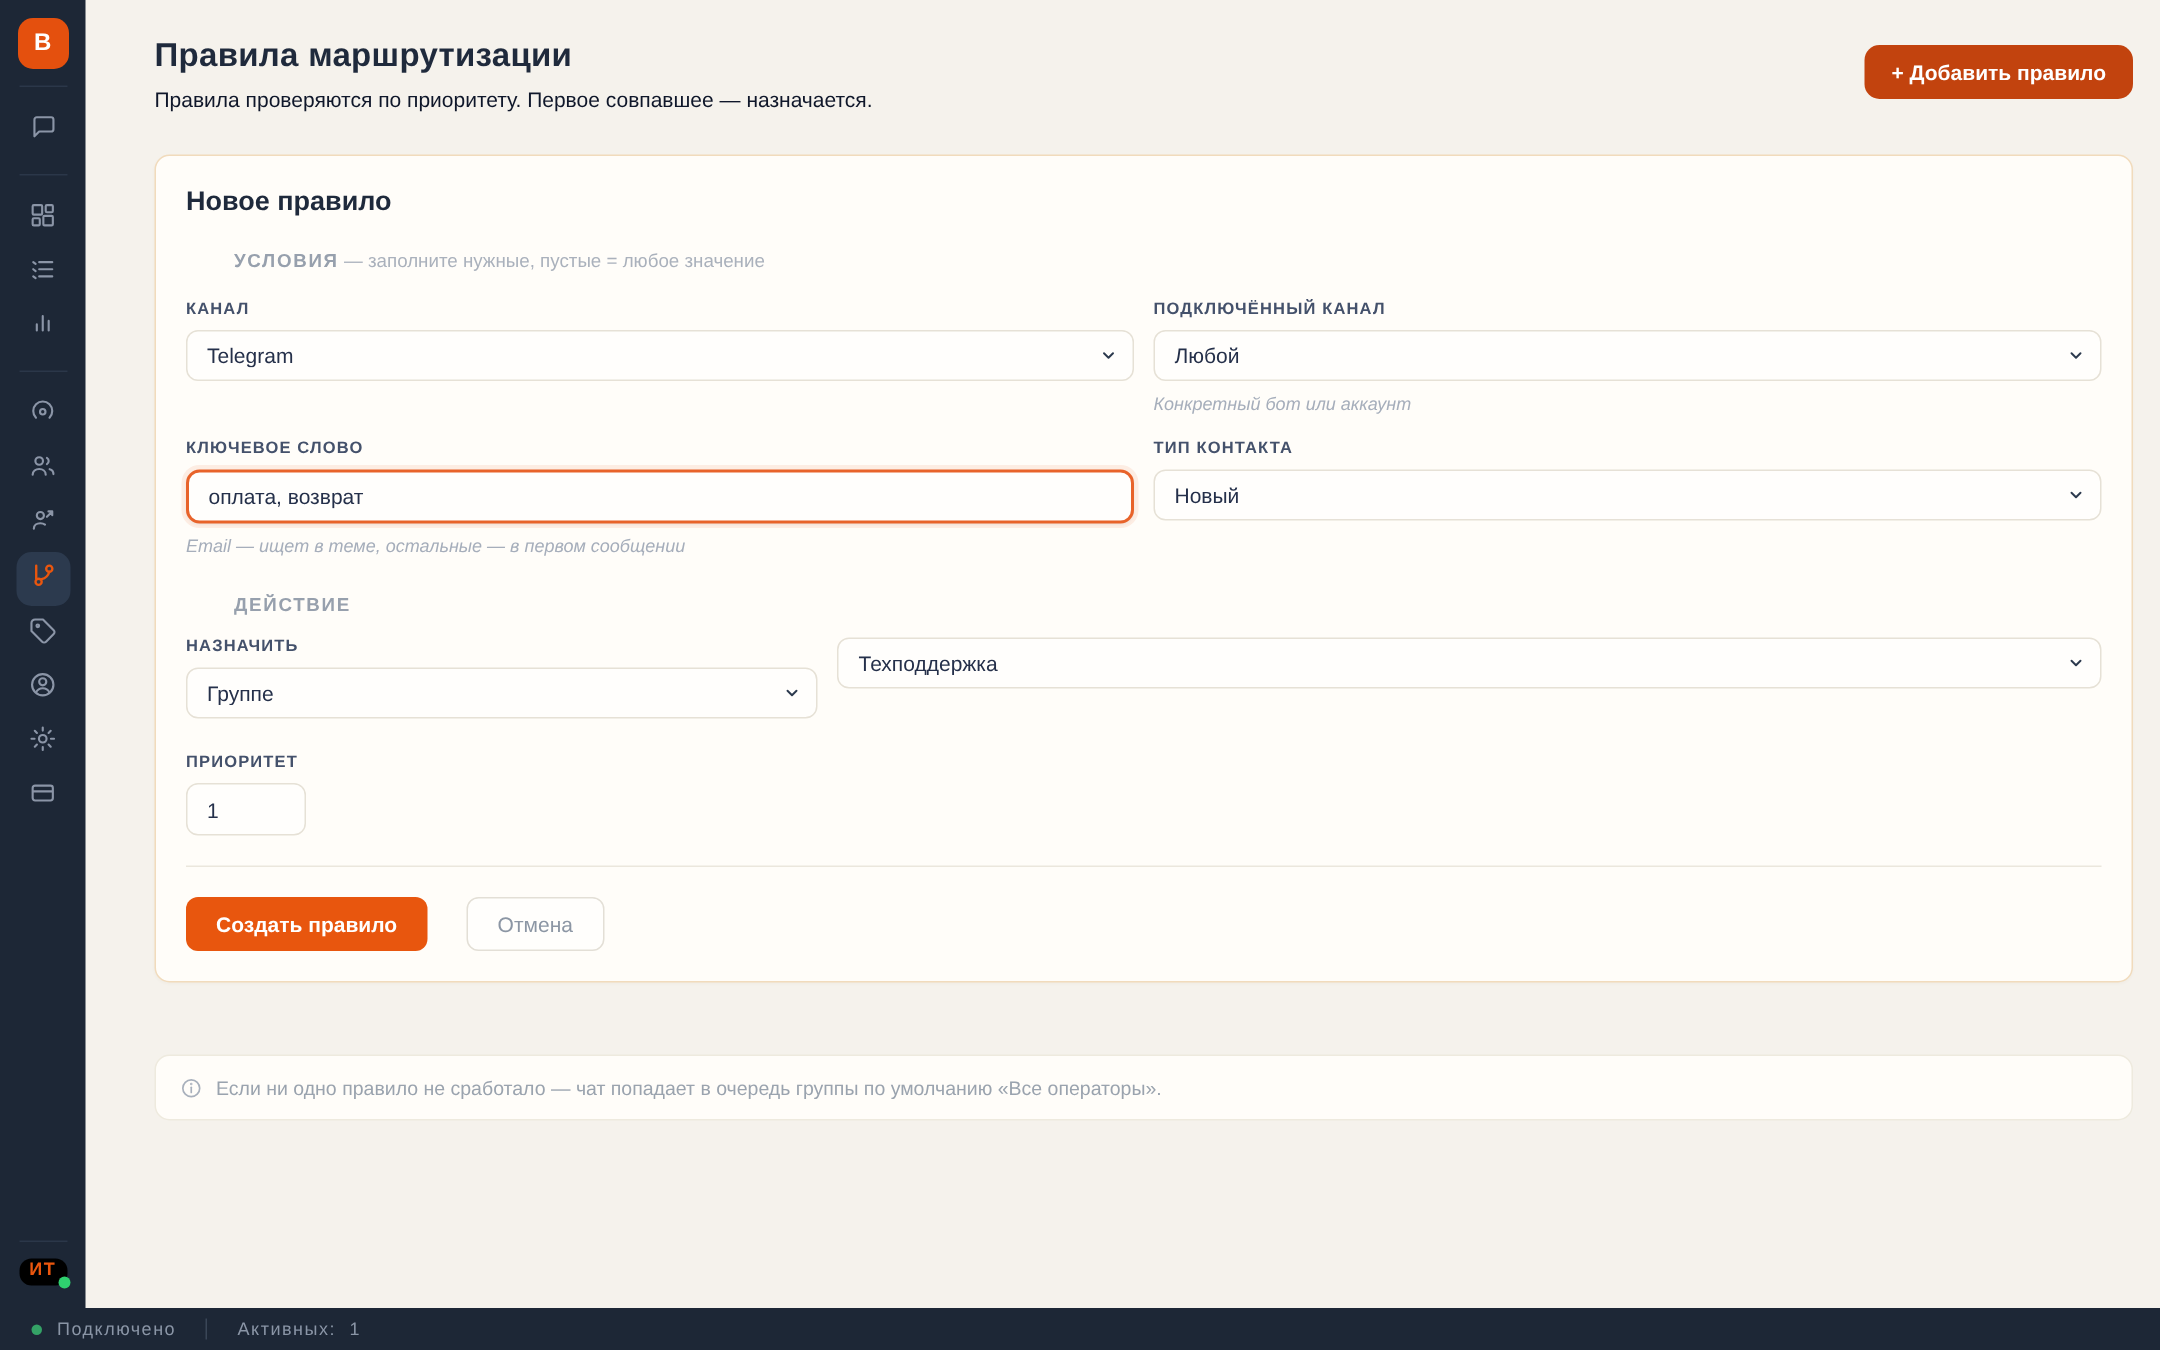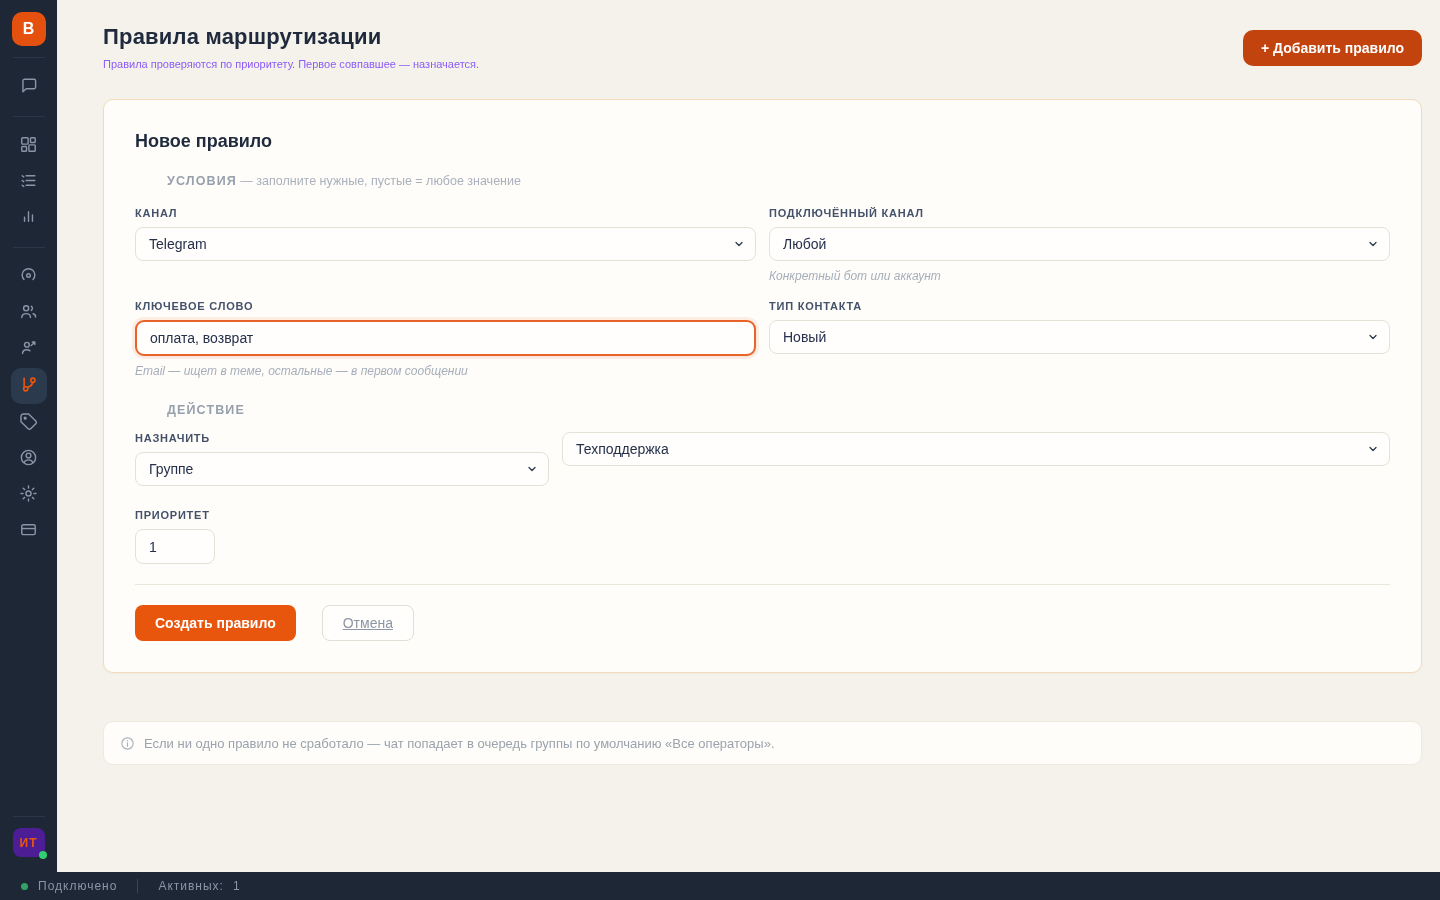--- a/index.html
+++ b/index.html
@@ -21,23 +21,23 @@
   }
   .side-divider { width:32px; height:1px; background:#2b3749; margin:11px 0; }
   .nav-icon {
     width:36px; height:34px; display:flex; align-items:center; justify-content:center;
     color:#8b95a7; cursor:pointer; border-radius:10px; margin:1px 0;
   }
   .nav-icon svg { width:19px; height:19px; }
   .nav-icon.active { background:#2c3a4e; color:#ea560e; height:36px; width:36px; }
   .side-spacer { flex:1; }
   .ws-badge {
-    position:relative; width:32px; height:29px; margin-bottom:15px; border-radius:8px;
-    background:#4c1d95; color:#ea560e; font-size:12px; font-weight:700; letter-spacing:1px;
-    display:flex; align-items:center; justify-content:center; cursor:pointer;
+    position:relative; width:32px; height:18px; margin-bottom:15px; border-radius:8px;
+    background:#000000; color:#ea560e; font-size:12px; font-weight:700; letter-spacing:1px;
+    display:flex; align-items:flex-start; justify-content:center; cursor:pointer;
   }
   .ws-dot {
     position:absolute; right:-2px; bottom:-2px; width:8px; height:8px;
     border-radius:50%; background:#2fd06f;
   }
 
   
   .statusbar {
     position:absolute; left:0; bottom:0; width:1440px; height:28px;
     background:#1d2736; display:flex; align-items:center;
@@ -45,31 +45,31 @@
     font-size:12px; color:#8a95a6; letter-spacing:1px; padding-left:21px;
   }
   .conn-dot { width:7px; height:7px; border-radius:50%; background:#34a266; margin-right:10px; }
   .status-sep { width:1px; height:14px; background:#3a4657; margin:0 20px; }
   .active-count { margin-left:9px; }
 
   
   .main { position:absolute; left:71px; top:0; width:1383px; height:872px; padding:24px 32px 0 32px; }
   .page-header { display:flex; justify-content:space-between; align-items:flex-start; }
   .page-title { font-size:22px; font-weight:700; color:#1f2a3c; letter-spacing:.2px; }
-  .page-subtitle { font-size:11px; color:#8b5cf6; margin-top:8px; }
+  .page-subtitle { font-size:14px; color:#0f172a; margin-top:8px; }
   .add-btn {
     height:36px; margin-top:6px; padding:0 18px; border:none; border-radius:10px;
     background:#c2430e; color:#fff; font-size:14px; font-weight:700; cursor:pointer;
     font-family:inherit;
   }
 
   
   .card {
     margin-top:29px; background:#fffdf9; border:1px solid #f1dbbc; border-radius:10px;
-    padding:31px; box-shadow:0 1px 2px rgba(120,90,40,.04);
+    padding:20px; box-shadow:0 1px 2px rgba(120,90,40,.04);
   }
   .card-title { font-size:18px; font-weight:700; color:#1f2a3c; }
   .section-label { margin-top:22px; font-size:12.5px; color:#aab1bc; }
   .section-label b { color:#97a0ad; font-weight:700; letter-spacing:.09em;margin-left:32px; }
   .section-label.action { margin-top:25px; }
 
   .grid-cond { display:grid; grid-template-columns:1fr 1fr; column-gap:13px; row-gap:17px; margin-top:19px; align-items:start; }
   .grid-act  { display:grid; grid-template-columns:1fr 2fr;  column-gap:13px; margin-top:15px; align-items:start; }
 
   .field-label {
@@ -99,21 +99,21 @@
   .priority-hint { font-size:13px; color:#9aa3b0; margin-left:13px; }
 
   .card-divider { border:none; border-top:1px solid #ebe7dd; margin-top:20px; }
   .btn-row { display:flex; gap:26px; margin-top:20px; }
   .btn-primary {
     height:36px; padding:0 20px; border:none; border-radius:8px; cursor:pointer;
     background:#e8560e; color:#fff; font-size:14px; font-weight:700; font-family:inherit;
   }
   .btn-secondary {
     height:36px; padding:0 20px; border:1px solid #e3dfd6; border-radius:8px; cursor:pointer;
-    background:#fffefc; color:#8c96a4; font-size:14px; font-family:inherit;text-decoration:underline;
+    background:#fffefc; color:#8c96a4; font-size:14px; font-family:inherit;
   }
 
   
   .info-banner {
     margin-top:48px; height:44px; background:#fffdf9; border:1px solid #eeeade; border-radius:10px;
     display:flex; align-items:center; padding:0 16px; color:#9aa3ae; font-size:13px;
   }
   .info-banner svg { width:15px; height:15px; margin-right:9px; color:#a8b0bc; flex:none; }
 </style>
 </head>

